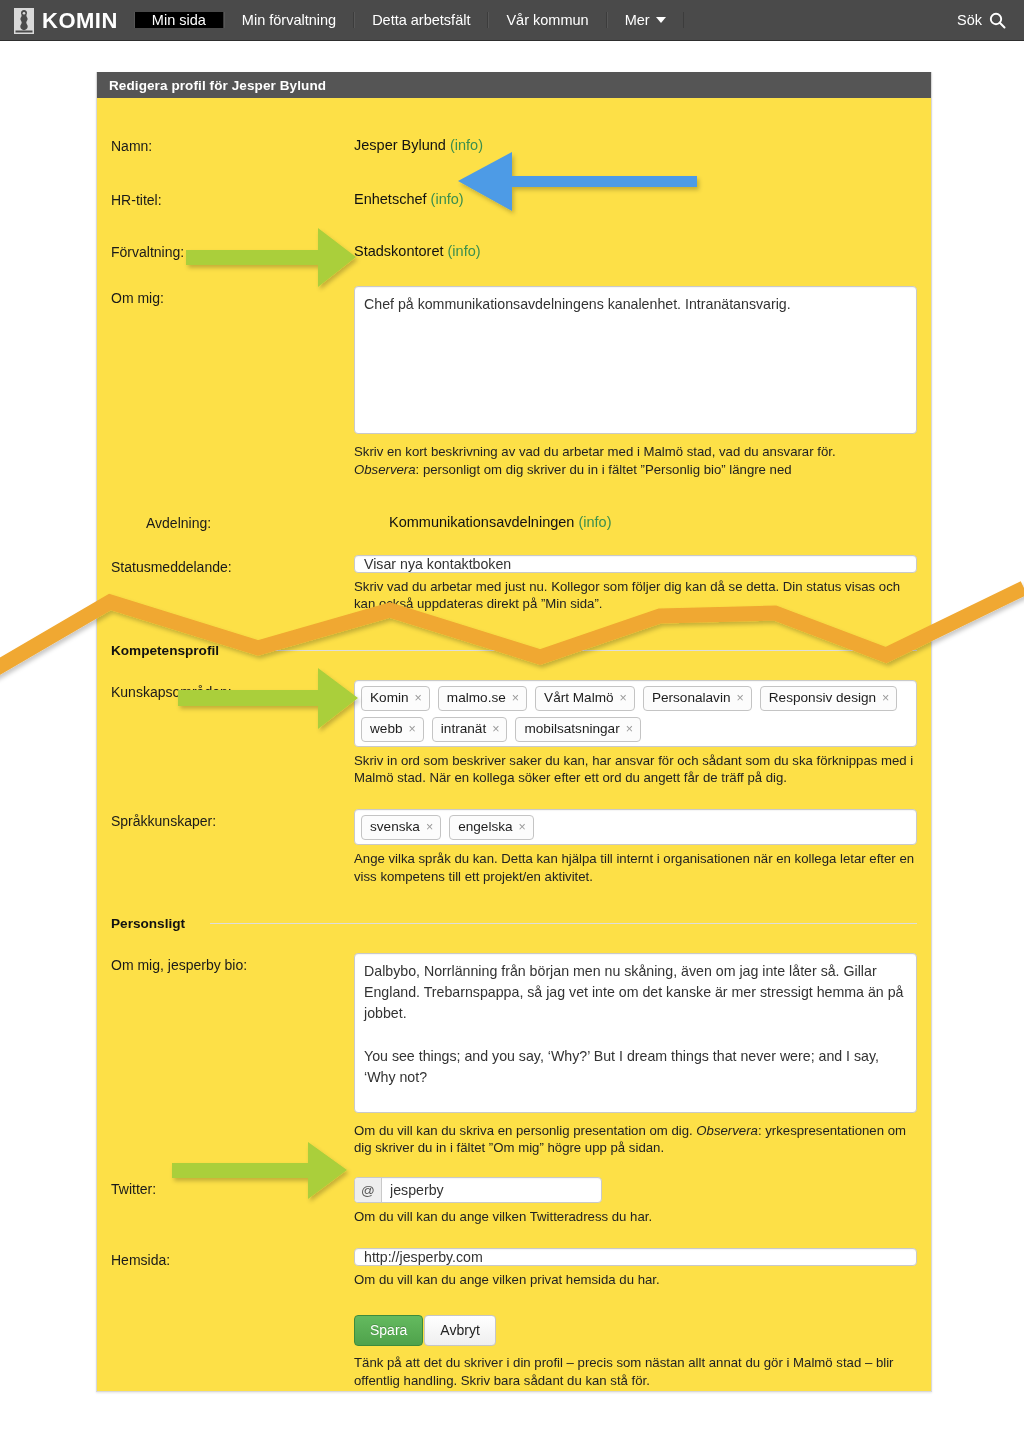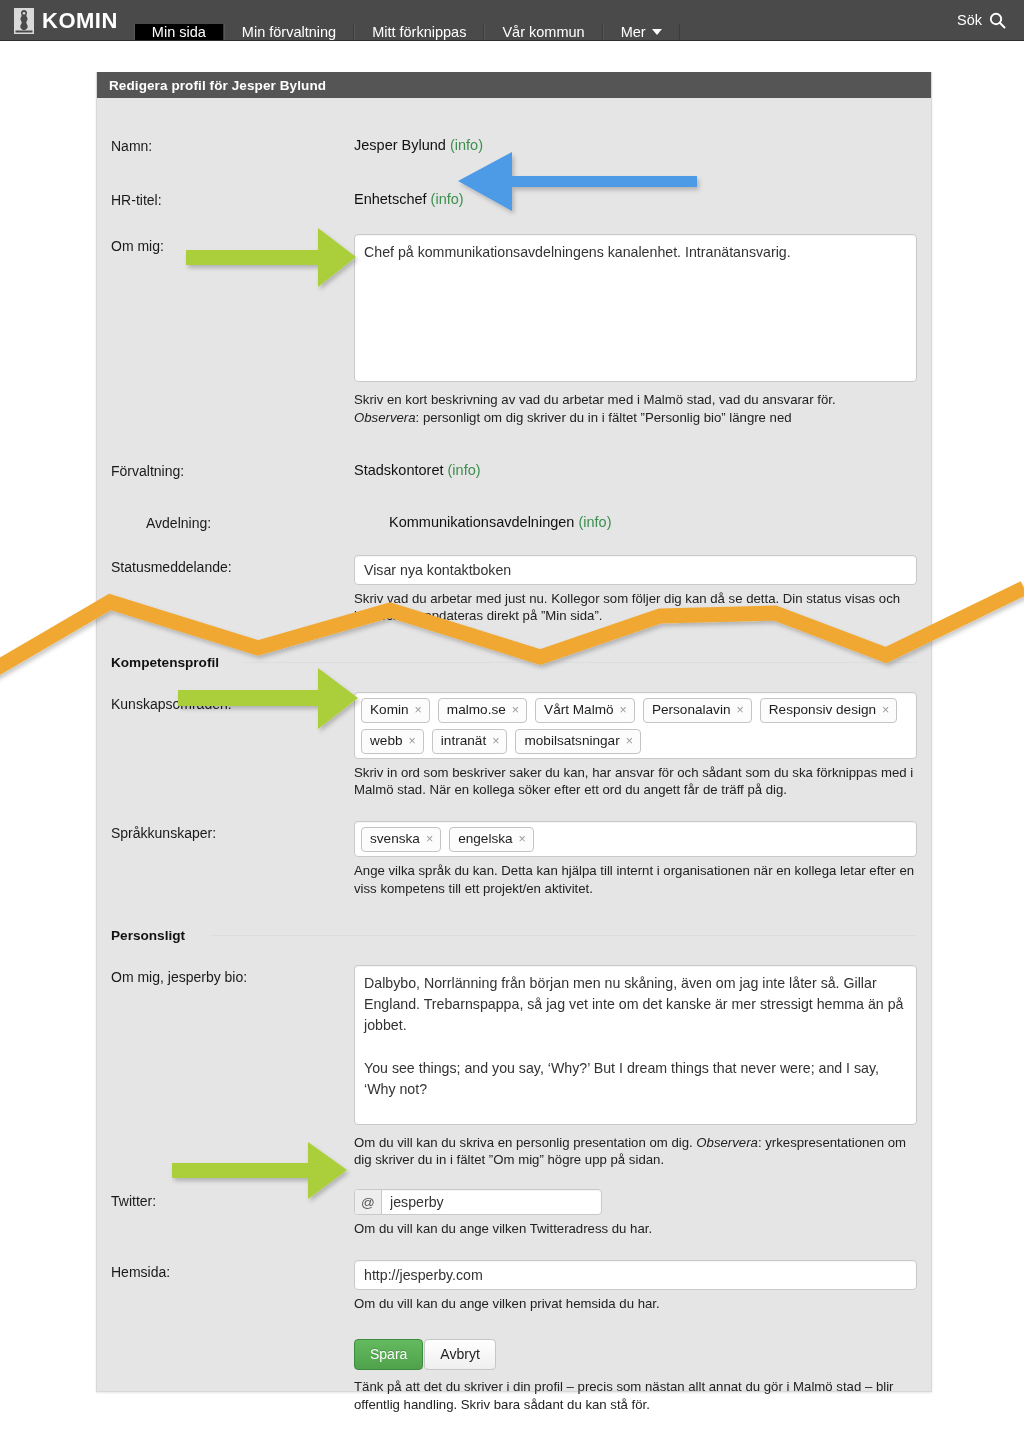--- a/index.html
+++ b/index.html
@@ -35,21 +35,21 @@
     height: 41px;
   }
   .crest { width: 20px; height: 26px; display: block; }
   .brand-text {
     color: #ffffff;
     font-size: 22px;
     font-weight: bold;
     letter-spacing: 0.5px;
     line-height: 1;
   }
-  .navitems { display: flex; align-items: flex-start; margin-top: 24px; }
+  .navitems { display: flex; align-items: center; }
   .navitem {
     display: flex;
     align-items: center;
     padding: 0 17px;
     color: #ffffff;
     font-size: 14.5px;
     white-space: nowrap;
     cursor: pointer;
     border-left: 1px solid #575757;
     border-right: 1px solid #3c3c3c;
@@ -74,21 +74,21 @@
     cursor: pointer;
   }
   .mag { width: 17px; height: 17px; display: block; }
 
   
   .panel {
     position: absolute;
     left: 96px; top: 72px;
     width: 836px;
     height: 1320px;
-    background: #e5e5e5;
+    background: #fde047;
     border: 1px solid #d8d8d8;
     border-top: none;
     box-shadow: 0 1px 2px rgba(0,0,0,0.10);
   }
   .panel-header {
     height: 26px;
     background: #555555;
     color: #ffffff;
     font-size: 13.5px;
     font-weight: bold;
@@ -141,21 +141,21 @@
     border-radius: 4px;
     background: #ffffff;
     padding: 7px 9px;
     outline: none;
     box-shadow: inset 0 1px 1px rgba(0,0,0,0.045);
     resize: none;
   }
   textarea.box { line-height: 1.5; }
   textarea.t-ommig { height: 148px; }
   textarea.t-bio { height: 160px; }
-  input.box { height: 30px; padding: 4px 9px; }
+  input.box { height: 18px; padding: 4px 9px; }
 
   
   .tagbox {
     border: 1px solid #c9c9c9;
     border-radius: 4px;
     background: #ffffff;
     padding: 5px 6px 4px 6px;
     box-shadow: inset 0 1px 1px rgba(0,0,0,0.045);
     display: flex;
     flex-wrap: wrap;
@@ -275,21 +275,21 @@
     </div>
 
     <div class="navitems">
       <div class="navitem active">
         <span>Min sida</span>
       </div>
       <div class="navitem">
         <span>Min förvaltning</span>
       </div>
       <div class="navitem">
-        <span>Mitt förknippas</span>
+        <span>Detta arbetsfält</span>
       </div>
       <div class="navitem">
         <span>Vår kommun</span>
       </div>
       <div class="navitem">
         <span>Mer</span>
         <span class="caret"></span>
       </div>
     </div>
 
@@ -321,37 +321,37 @@
       <div class="row" style="margin-top:34px;">
         <div class="lbl">HR-titel:</div>
         <div class="fld">
           <div class="static-val">
             <span>Enhetschef</span>
             <span class="info">(info)</span>
           </div>
         </div>
       </div>
 
+      <div class="row" style="margin-top:32px;">
+        <div class="lbl">Förvaltning:</div>
+        <div class="fld">
+          <div class="static-val">
+            <span>Stadskontoret</span>
+            <span class="info">(info)</span>
+          </div>
+        </div>
+      </div>
+
       <div class="row" style="margin-top:26px;">
         <div class="lbl">Om mig:</div>
         <div class="fld">
           <textarea class="box t-ommig" style="">Chef på kommunikationsavdelningens kanalenhet. Intranätansvarig.</textarea>
           <div class="help">
             <span>Skriv en kort beskrivning av vad du arbetar med i Malmö stad, vad du ansvarar för.</span><br>
             <em>Observera</em><span>: personligt om dig skriver du in i fältet ”Personlig bio” längre ned</span>
-          </div>
-        </div>
-      </div>
-
-      <div class="row" style="margin-top:32px;">
-        <div class="lbl">Förvaltning:</div>
-        <div class="fld">
-          <div class="static-val">
-            <span>Stadskontoret</span>
-            <span class="info">(info)</span>
           </div>
         </div>
       </div>
 
       <div class="row" style="margin-top:32px;margin-left:35px;">
         <div class="lbl">Avdelning:</div>
         <div class="fld">
           <div class="static-val">
             <span>Kommunikationsavdelningen</span>
             <span class="info">(info)</span>

